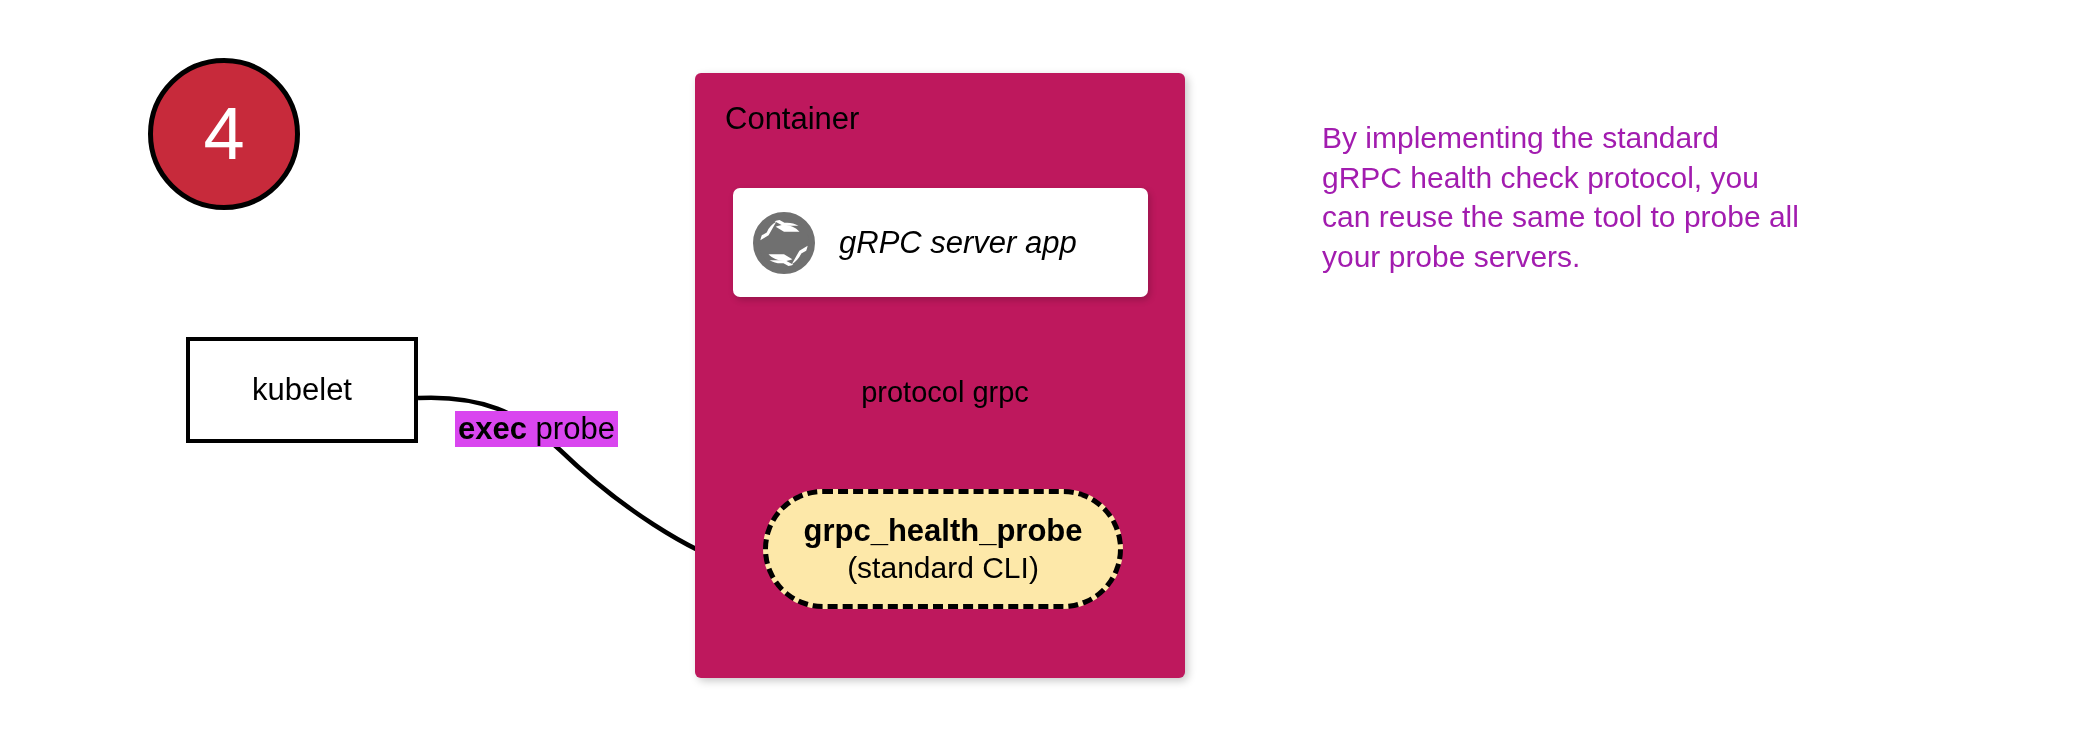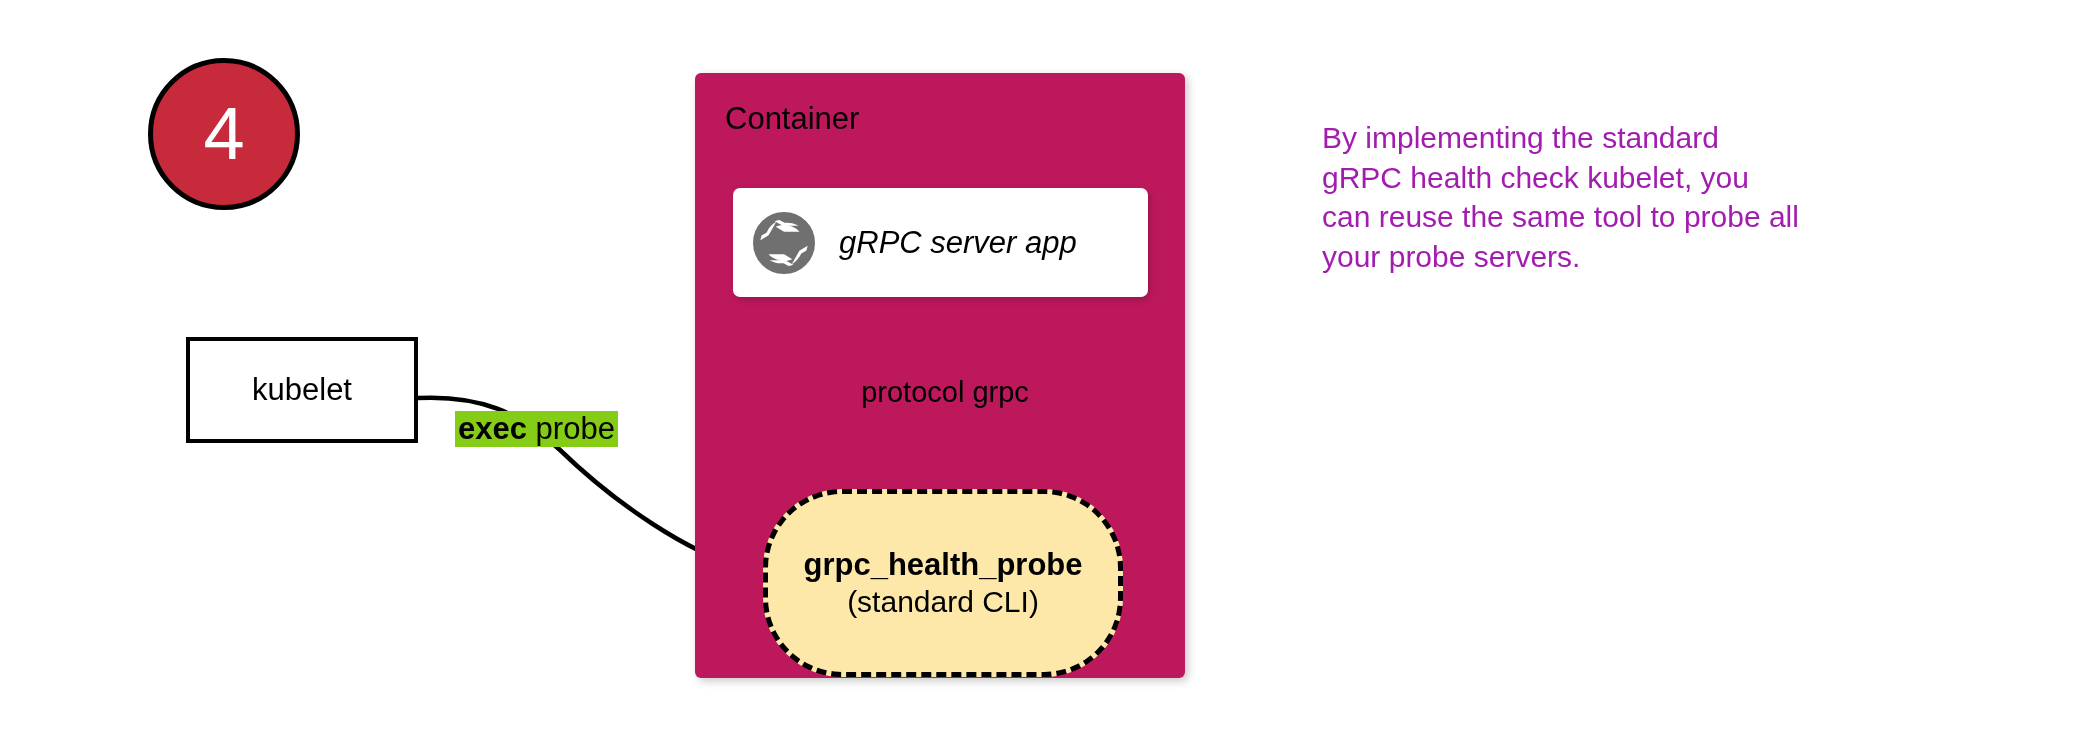--- a/index.html
+++ b/index.html
@@ -107,21 +107,21 @@
     color: #000000;
     white-space: nowrap;
   }
 
   
   #probe-shape {
     position: absolute;
     left: 763px;
     top: 489px;
     width: 360px;
-    height: 188px;
+    height: 120px;
   }
   #probe-shape .stadium {
     position: absolute;
     inset: 0;
     background: #fde8a9;
     border: 5px dashed #000000;
     border-radius: 79px;
     box-sizing: border-box;
   }
   #probe-shape .probe-text {
@@ -155,21 +155,21 @@
     line-height: 1.22;
     color: #000000;
   }
   #exec-label {
     position: absolute;
     left: 455px;
     top: 411px;
     font-size: 31px;
     color: #000000;
     white-space: nowrap;
-    background: #84cc16;
+    background: #d946ef;
     padding: 0 3px;
   }
   #exec-label .strong { font-weight: bold; }
 
   
   #caption {
     position: absolute;
     left: 1322px;
     top: 118px;
     width: 600px;
@@ -247,18 +247,18 @@
   </div>
 
   <div id="protocol-label">
     <div>protocol grpc</div>
   </div>
 
   <div id="exec-label"><span class="strong">exec</span><span> probe</span></div>
 
   <div id="caption">
     <span class="cline">By implementing the standard</span>
-    <span class="cline">gRPC health check kubelet, you</span>
+    <span class="cline">gRPC health check protocol, you</span>
     <span class="cline">can reuse the same tool to probe all</span>
     <span class="cline">your probe servers.</span>
   </div>
 
 </div>
 
 </body></html>

